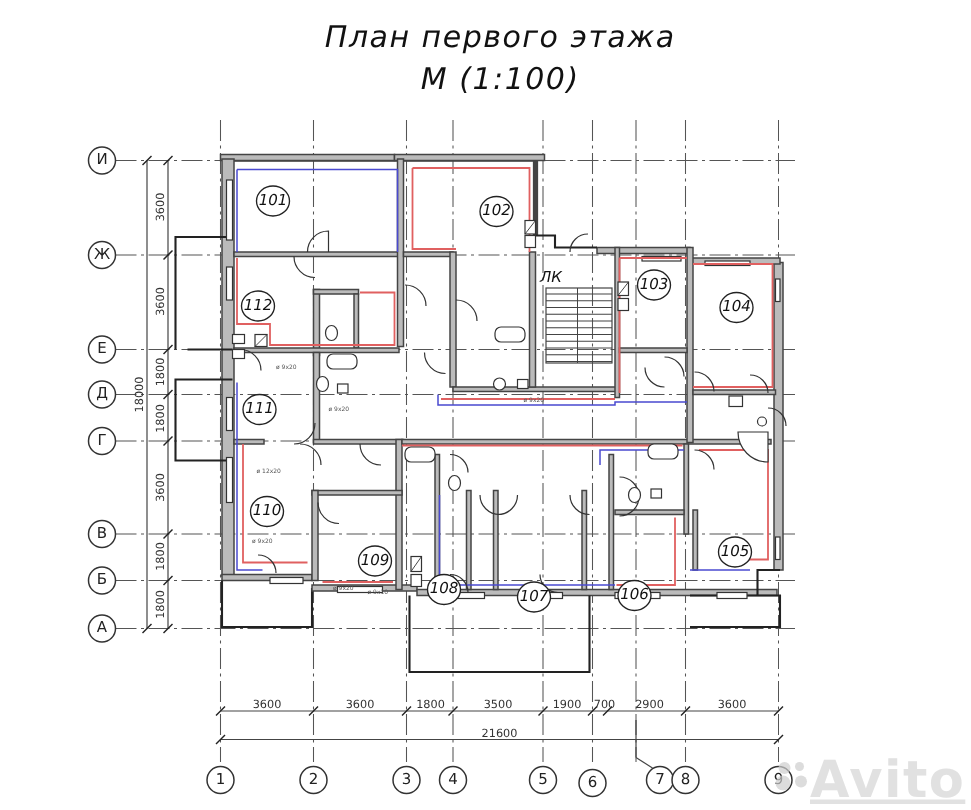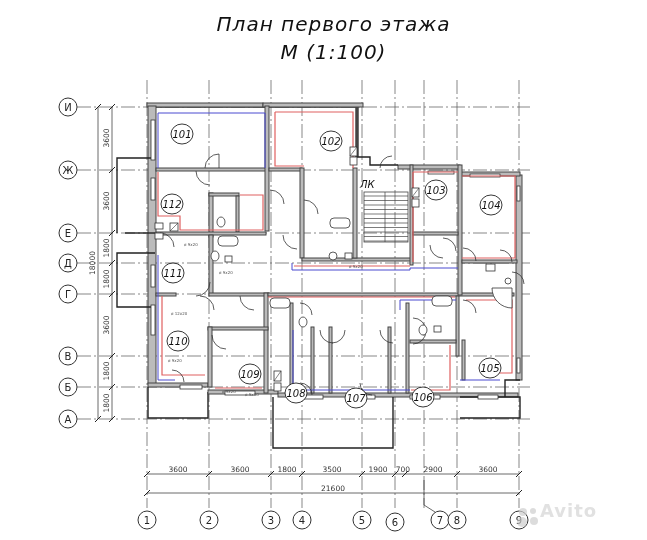--- a/index.html
+++ b/index.html
@@ -20,21 +20,21 @@
   .outline { fill: none; stroke: #222; stroke-width: 1.4; }
   .red { fill: none; stroke: #e06060; stroke-width: 1.2; }
   .blue { fill: none; stroke: #4a4ad0; stroke-width: 1; }
   .door { fill: none; stroke: #333; stroke-width: 0.8; }
   .room-circle { fill: #fff; stroke: #222; stroke-width: 0.9; }
   .room-txt { font-family: "DejaVu Sans", sans-serif; font-size: 10px; font-style: italic; fill: #111; text-anchor: middle; dominant-baseline: central; }
   .fixture { fill: #fff; stroke: #333; stroke-width: 0.8; }
   .note { font-family: "DejaVu Sans", sans-serif; font-size: 4px; fill: #555; }
   .lk { font-family: "DejaVu Sans", sans-serif; font-size: 10px; font-style: italic; fill: #111; }
   .stair { stroke: #444; stroke-width: 0.7; }
-  .wm { position: absolute; left: 540px; top: 500px; font-family: "DejaVu Sans", sans-serif; font-size: 18px; font-weight: bold; color: rgba(200,200,200,0.55); letter-spacing: 1px; }
+  .wm { position: absolute; left: 540px; top: 500px; font-family: "DejaVu Sans", sans-serif; font-size: 34px; font-weight: bold; color: rgba(200,200,200,0.55); letter-spacing: 1px; text-decoration: underline; }
   .wm-dots { position: absolute; left: 515px; top: 506px; }
 </style>
 </head>
 <body>
 
 <div class="title l1">План первого этажа</div>
 <div class="title l2">М  (1:100)</div>
 
 <svg width="647" height="540" viewBox="0 0 647 540" xmlns="http://www.w3.org/2000/svg">
 

